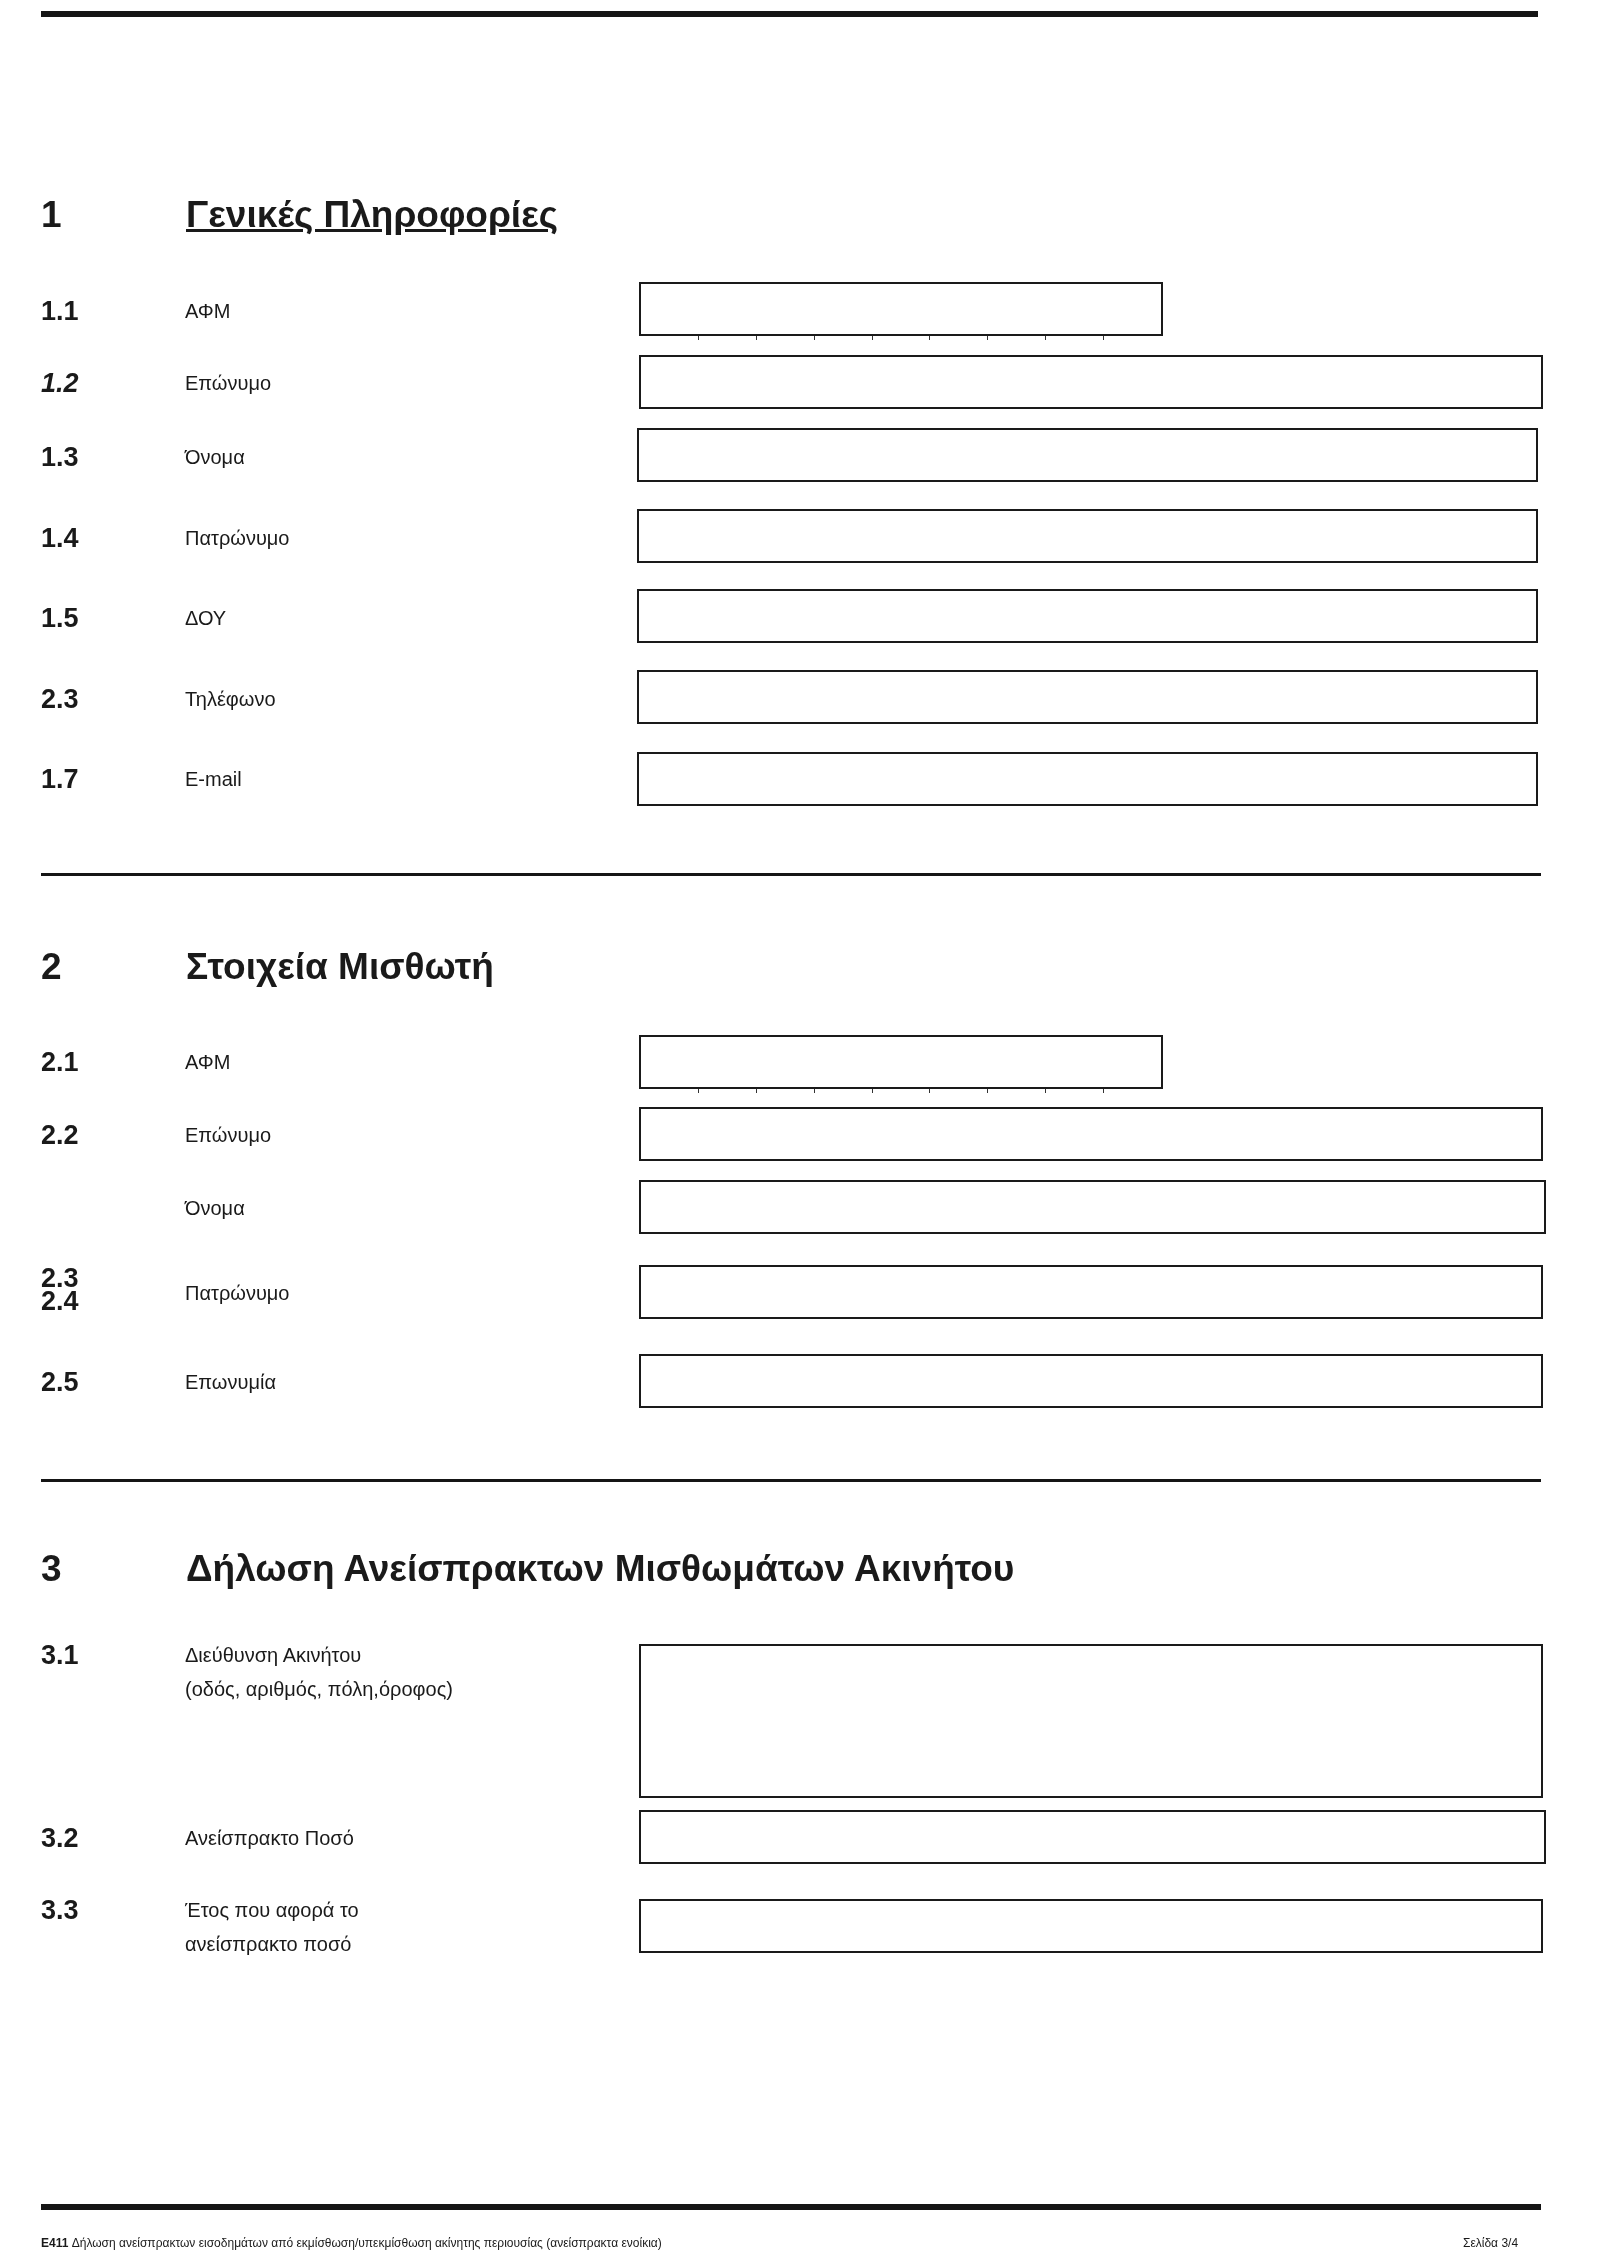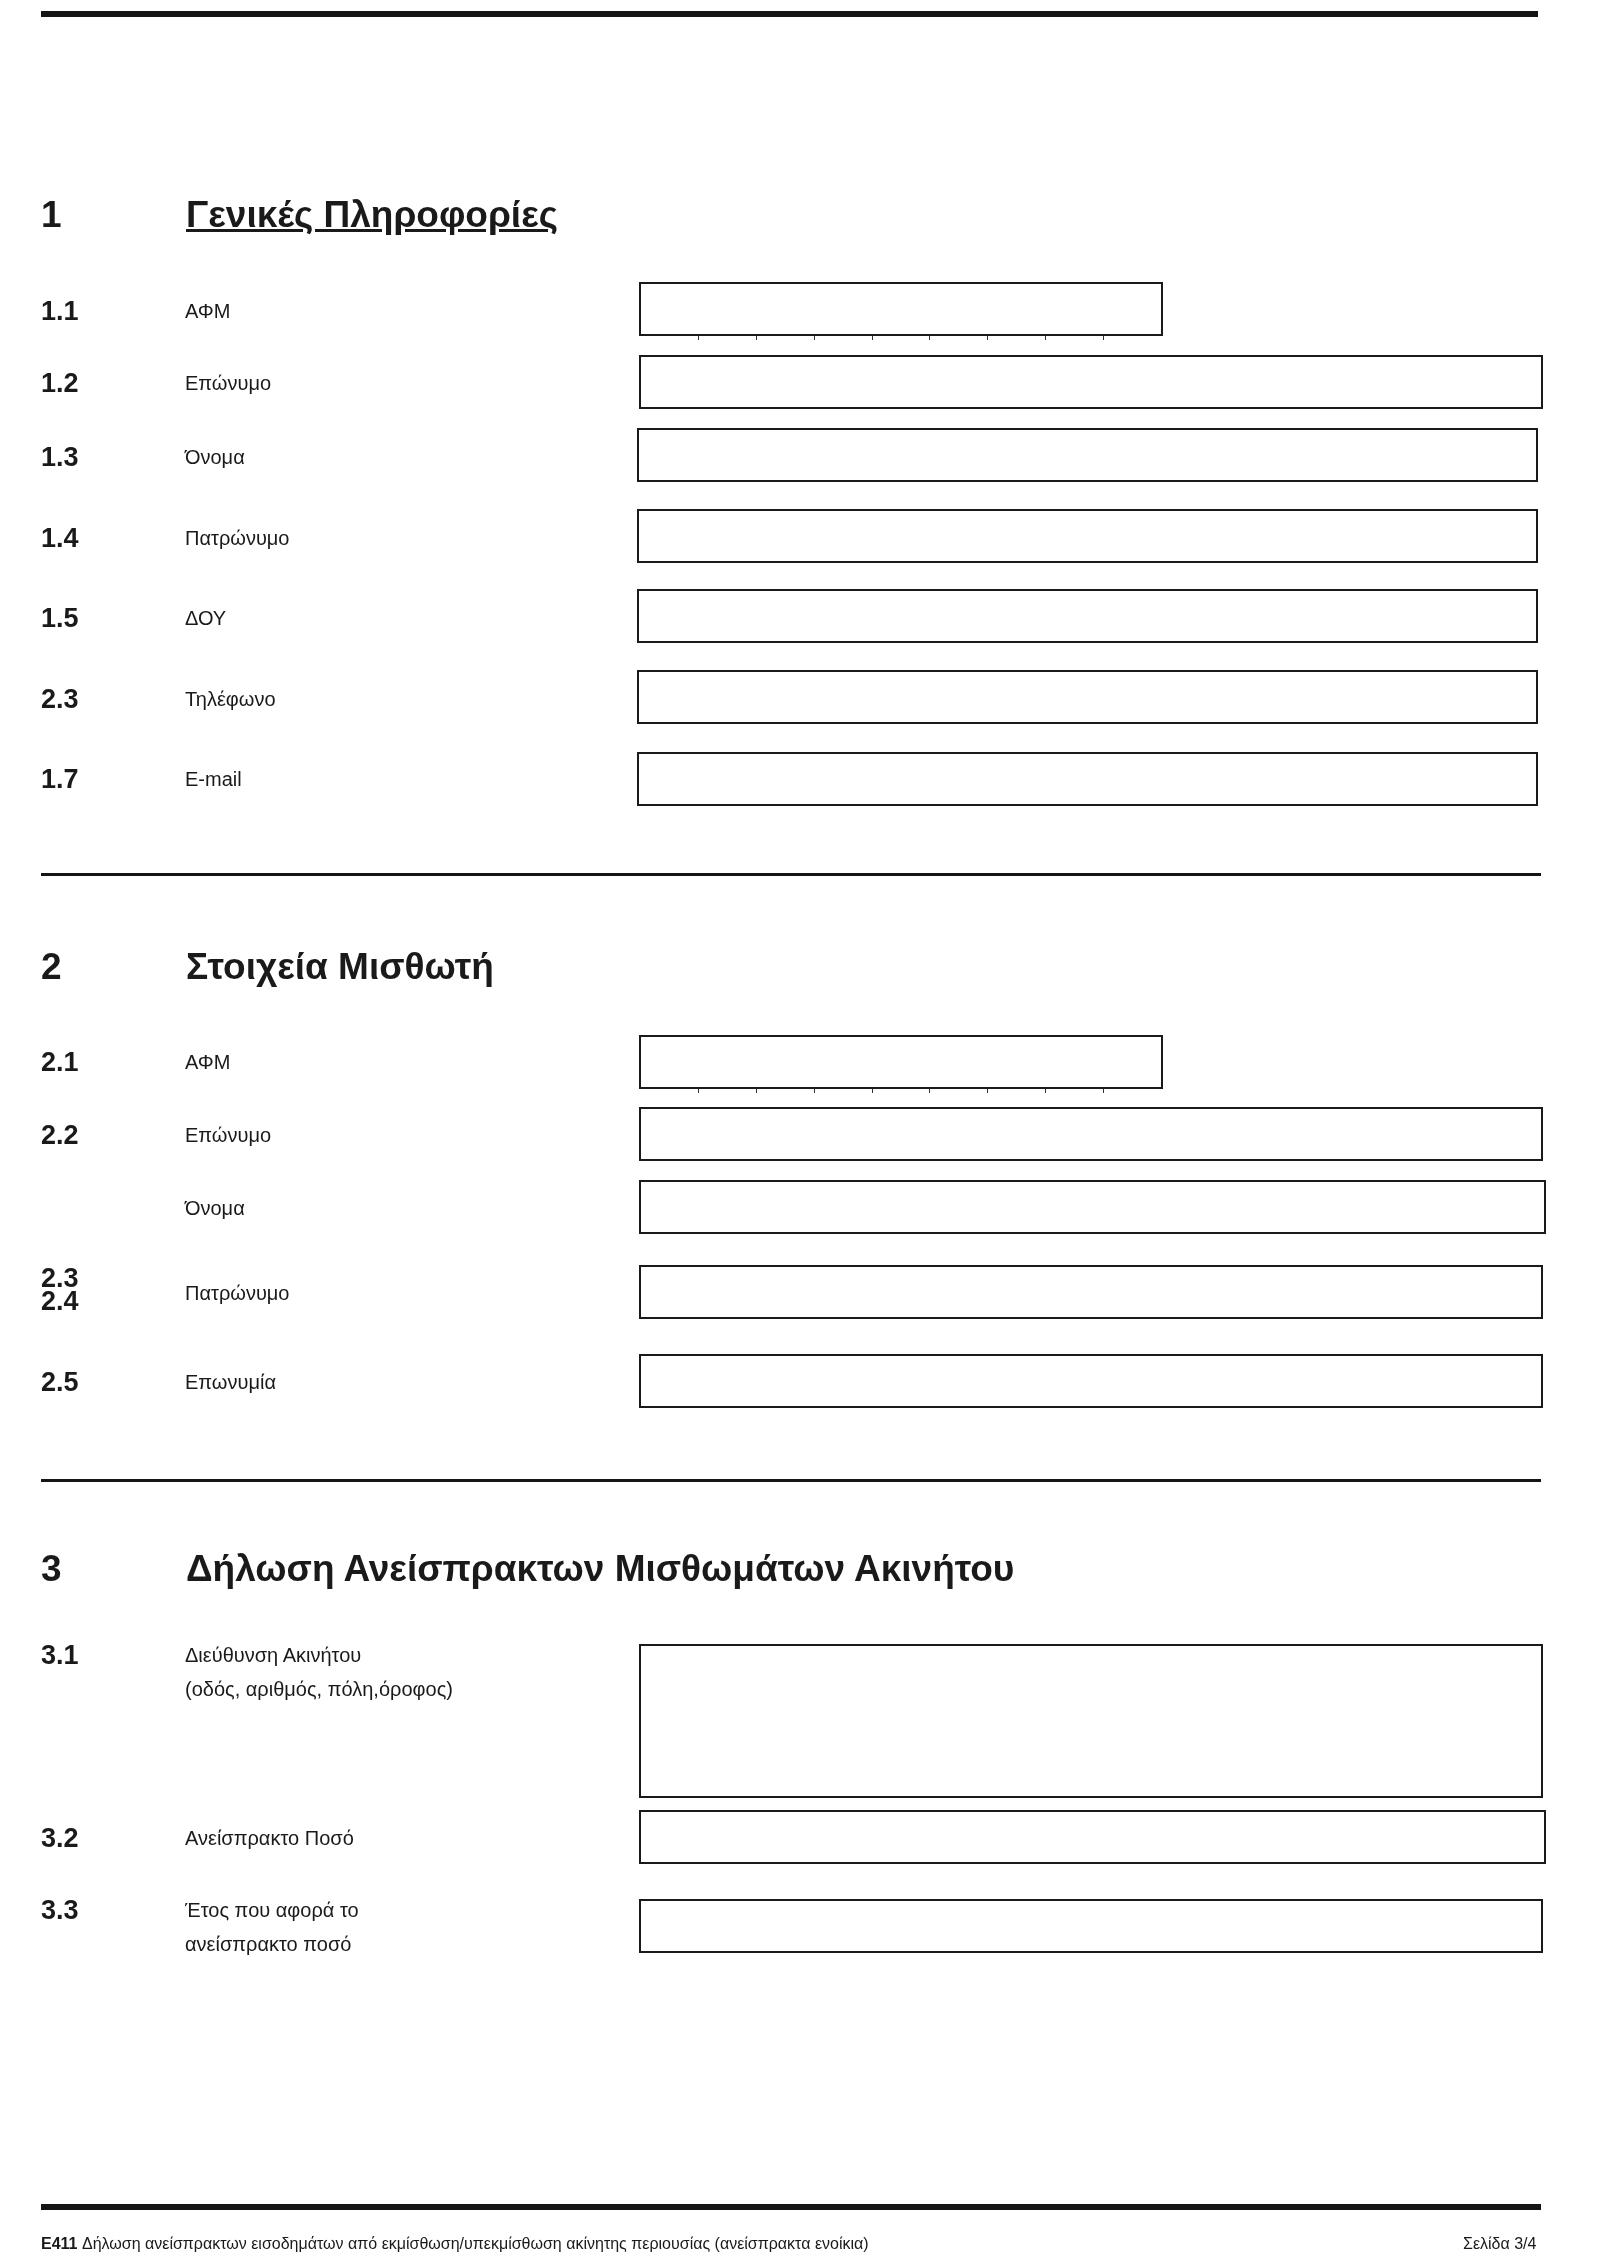--- a/index.html
+++ b/index.html
@@ -11,21 +11,21 @@
   .sec-num { position: absolute; left: 41px; font-size: 37px; font-weight: bold; line-height: 1; }
   .sec-title { position: absolute; left: 186px; font-size: 37px; font-weight: bold; line-height: 1; white-space: nowrap; }
   .row-num { position: absolute; left: 41px; font-size: 27px; font-weight: bold; line-height: 34px; }
   .row-label { position: absolute; left: 185px; font-size: 20px; line-height: 34px; white-space: pre-line; }
   .box { position: absolute; box-sizing: border-box; border: 2.6px solid #1a1a1a; background: #fff; }
   .box.afm { left: 639px; width: 524px; height: 54px; }
   .box.wide { left: 639px; width: 904px; height: 54px; }
   .ticks { position: absolute; left: 0; right: 0; bottom: -6.2px; height: 4.4px; display: flex; }
   .ticks span { flex: 1; border-right: 1.8px solid #333; }
   .ticks span:last-child { border-right: none; }
-  .footer { position: absolute; top: 2234px; font-size: 16px; line-height: 19.4px; white-space: nowrap; }
+  .footer { position: absolute; top: 2234px; font-size: 12px; line-height: 19.4px; white-space: nowrap; }
   .footer b { font-weight: bold; }
 </style>
 </head>
 <body>
 
 <div class="rule thick" style="top:10.6px;"></div>
 
 <div>
   <div class="sec-num" style="top:196px;">1</div>
   <div class="sec-title" style="top:196px;text-decoration:underline;">Γενικές Πληροφορίες</div>
@@ -39,21 +39,21 @@
         <span></span>
         <span></span>
         <span></span>
         <span></span>
         <span></span>
         <span></span>
         <span></span>
       </div>
   </div>
 
-  <div class="row-num" style="top:366px;">1.2</div>
+  <div class="row-num" style="top:366px;font-style:italic;">1.2</div>
   <div class="row-label" style="top:366px;">Επώνυμο</div>
   <div class="box wide" style="top:355px;"></div>
 
   <div class="row-num" style="top:440px;">1.3</div>
   <div class="row-label" style="top:440px;">Όνομα</div>
   <div class="box wide" style="top:428px; width:901px; left:637px;"></div>
 
   <div class="row-num" style="top:521px;">1.4</div>
   <div class="row-label" style="top:521px;">Πατρώνυμο</div>
   <div class="box wide" style="top:509px; width:901px; left:637px;"></div>

